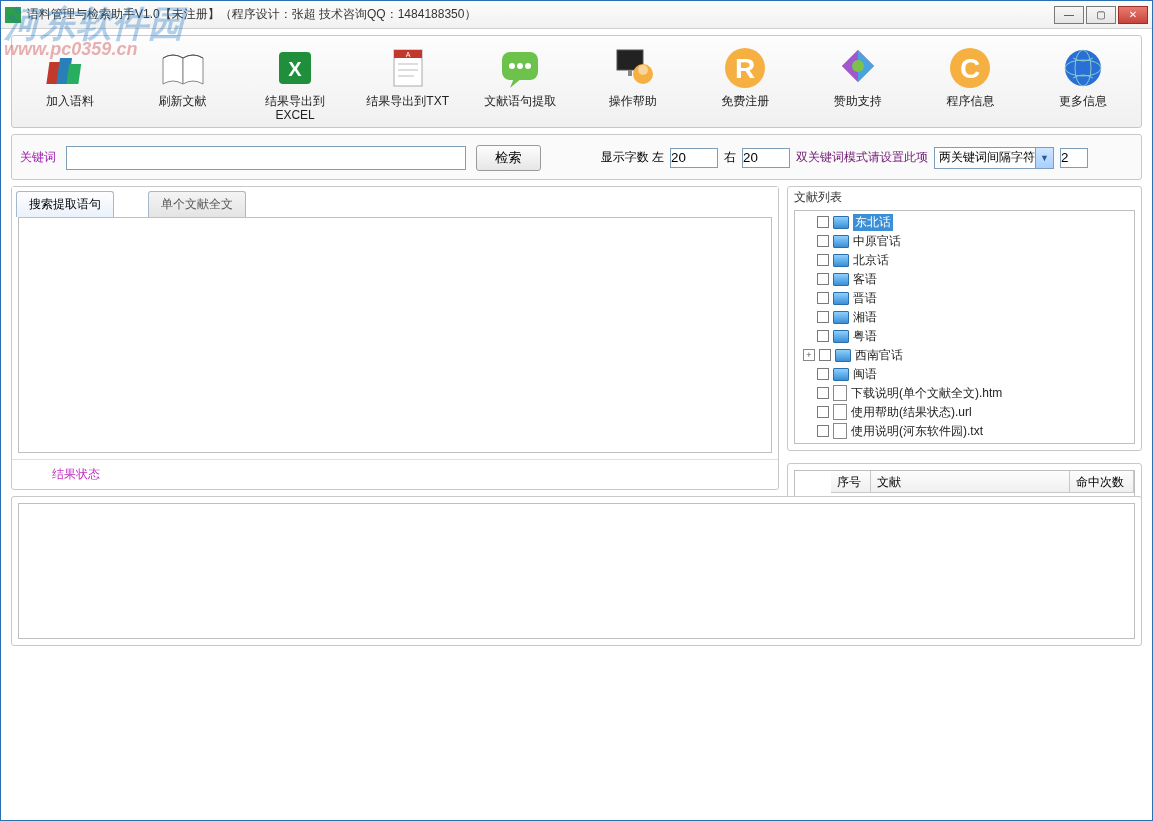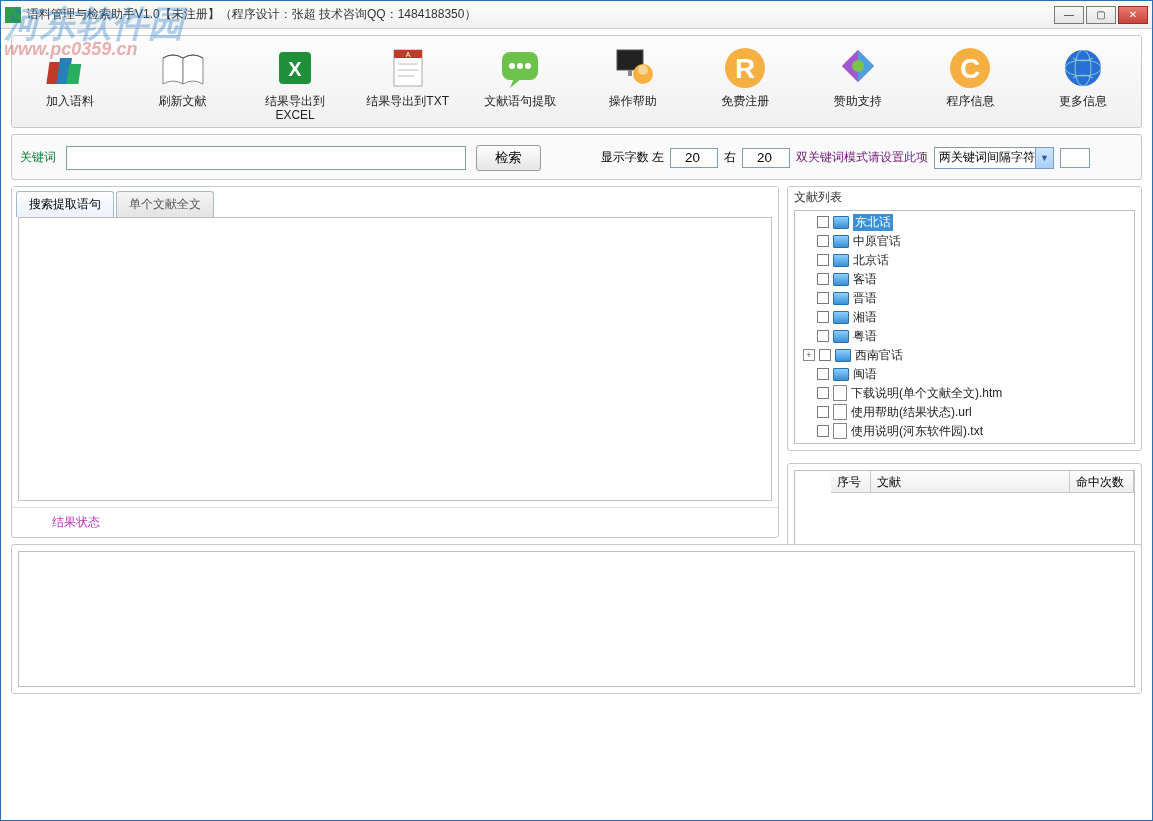--- a/index.html
+++ b/index.html
@@ -91,57 +91,57 @@
 .search-panel {
   margin: 0 10px 6px 10px;
   border: 1px solid #c8c8c8;
   border-radius: 3px;
   background: #fafafa;
   padding: 10px 8px 8px 8px;
   display: flex;
   align-items: center;
   gap: 10px;
 }
-.search-panel .kw-lbl { color:#15803d; }
+.search-panel .kw-lbl { color:#a21caf; }
 .kw-input {
   width: 400px; height: 24px;
   border: 1px solid #7e9db9;
 }
 .btn {
   height: 26px; padding: 0 18px;
   border: 1px solid #9a9a9a;
   background: linear-gradient(#fdfdfd,#e6e6e6);
   border-radius: 3px;
   cursor:pointer;
 }
 .search-right { margin-left: 50px; display:flex; flex-direction:row; gap:6px;}
 .sr-row { display:flex; align-items:center; gap:6px; }
 .sr-row .red { color:#701a75; }
-.small-input { width: 48px; height:20px; border:1px solid #7e9db9; padding:0 14px;}
+.small-input { width: 48px; height:20px; border:1px solid #7e9db9; padding:0 0;}
 .select {
   width: 120px; height:22px;
   border:1px solid #7e9db9;
   background:#fff;
   display:inline-flex; align-items:center; padding:0 4px;
   position:relative;
 }
 .select .arrow {
   position:absolute; right:0; top:0; bottom:0; width:18px;
   background: linear-gradient(#cfe6ff,#a8cfff);
   border-left:1px solid #7e9db9;
   display:flex;align-items:center;justify-content:center;
   color:#2a5a9e;font-size:9px;
 }
 
 
 .mid {
   margin: 0 10px 6px 10px;
   display:flex;
   gap:8px;
-  height: 352px;
+  height: 304px;
 }
 .mid-left {
   flex: 1;
   border: 1px solid #c8c8c8;
   border-radius:3px;
   display:flex;flex-direction:column;
   background:#fff;
 }
 .tabs {
   display:flex;
@@ -154,20 +154,21 @@
   border-bottom:none;
   background: linear-gradient(#fefefe,#eaf1fb);
   margin-right:2px;
   border-radius: 3px 3px 0 0;
   font-size:12px;
   cursor:pointer;
 }
 .tab.inactive {
   background: linear-gradient(#f4f4f4,#e4e4e4);
   color:#555;
+  margin-left:32px;
 }
 .result-area {
   flex:1;
   border:1px solid #bfbfbf;
   margin: 0 6px 6px 6px;
   background:#fff;
   position:relative;
 }
 .status-row {
   height:30px;

